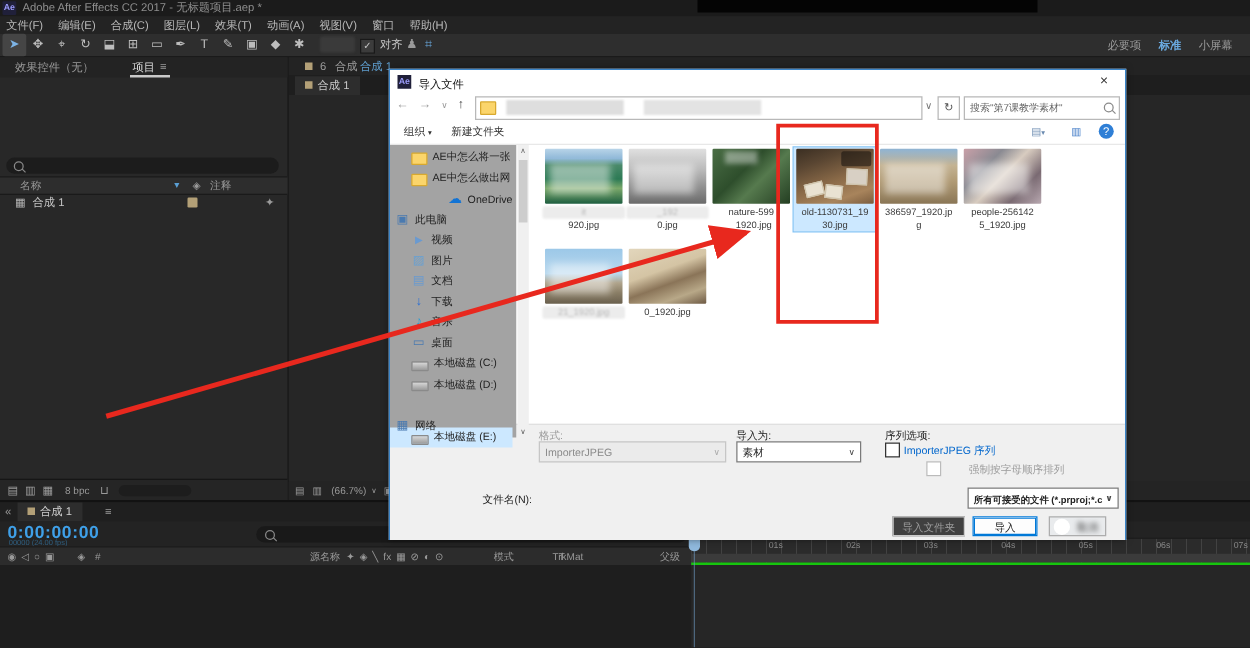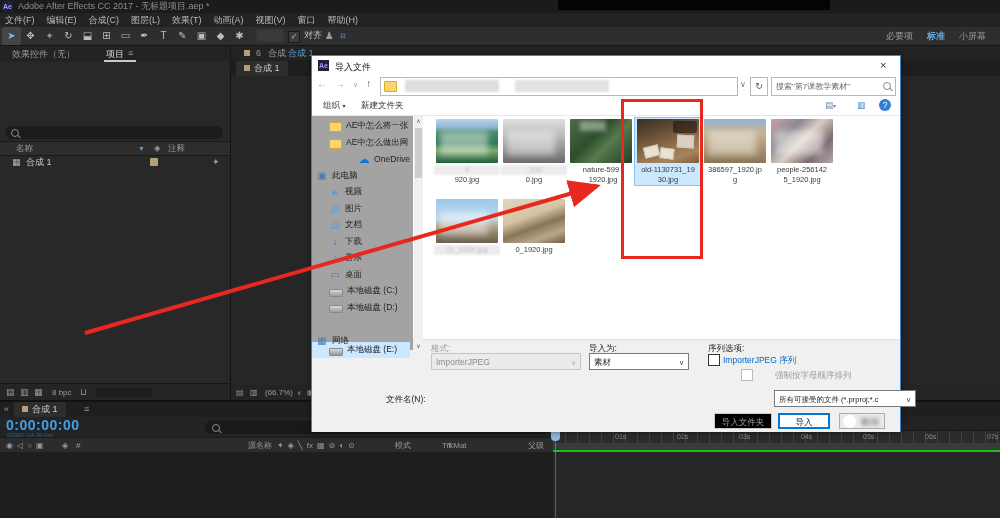--- a/index.html
+++ b/index.html
@@ -129,21 +129,21 @@
   .fld-label.dim{color:#9a9a9a;}
   .select{position:absolute;height:17px;border:1px solid #7a7a7a;background:#fff;font-size:8.5px;line-height:17px;padding-left:4px;box-sizing:border-box;}
   .select .dd{position:absolute;right:4px;top:0;color:#444;font-size:7px;}
   .select.disabled{background:#ebebeb;border-color:#c6c6c6;color:#8a8a8a;}
   .select.disabled .dd{color:#aaa;}
   .cb{position:absolute;width:10px;height:10px;border:1px solid #333;background:#fff;}
   .cb.dim{border-color:#bbb;}
   .cb-label-blue{position:absolute;font-size:8.5px;color:#0066cc;}
   .cb-label-dim{position:absolute;font-size:8.5px;color:#9b9b9b;}
   .btn{position:absolute;height:16px;border:1px solid #adadad;background:#e8e8e8;font-size:8.5px;text-align:center;line-height:16px;box-sizing:border-box;}
-  .btn.disabled{background:#000000;border-color:#cacaca;color:#9b9b9b;}
+  .btn.disabled{background:#404040;border-color:#cacaca;color:#9b9b9b;}
   .btn.default{background:#fdfdfd;border-color:#0078d7;box-shadow:inset 0 0 0 1px #0078d7;}
   .btn.censored-btn{overflow:hidden;background:#e9ebed;}
   .btn .circ{position:absolute;left:3px;top:1px;width:13px;height:13px;background:#fff;border-radius:50%;}
   .btn .smudge{position:absolute;left:16px;top:0;width:28px;height:16px;color:#333;filter:blur(2px);}
   
   .red-rect{left:621px;top:99px;width:82px;height:160px;border:3px solid #e8281e;z-index:60;box-sizing:border-box;}
   .arrow-svg{left:0;top:0;z-index:61;pointer-events:none;}
 </style>
 </head>
 <body>
@@ -454,21 +454,21 @@
   <div class="select" style="left:277px;top:297px;width:100px;">
     <span>素材</span><span class="dd">∨</span>
   </div>
   <span class="fld-label" style="left:396px;top:287px;">序列选项:</span>
   <span class="cb" style="left:396px;top:298px;"></span>
   <span class="cb-label-blue" style="left:411px;top:299px;">ImporterJPEG 序列</span>
   <span class="cb dim" style="left:429px;top:313px;"></span>
   <span class="cb-label-dim" style="left:442px;top:314px;margin-left:21px;">强制按字母顺序排列</span>
 
   <span class="fld-label" style="left:74px;top:338px;">文件名(N):</span>
-  <div class="select" style="left:462px;top:334px;width:142px;font-size:7.5px;">
+  <div class="select" style="left:462px;top:334px;width:121px;font-size:7.5px;font-weight:bold;">
     <span style="display:inline-block;max-width:105px;overflow:hidden;white-space:nowrap;">所有可接受的文件 (*.prproj;*.c</span><span class="dd">∨</span>
   </div>
 
   <div class="btn disabled" style="left:402px;top:357px;width:58px;">导入文件夹</div>
   <div class="btn default" style="left:466px;top:357px;width:52px;">导入</div>
   <div class="btn censored-btn" style="left:527px;top:357px;width:46px;">
     <span class="circ"></span>
     <span class="smudge">取消</span>
   </div>
 </div>

